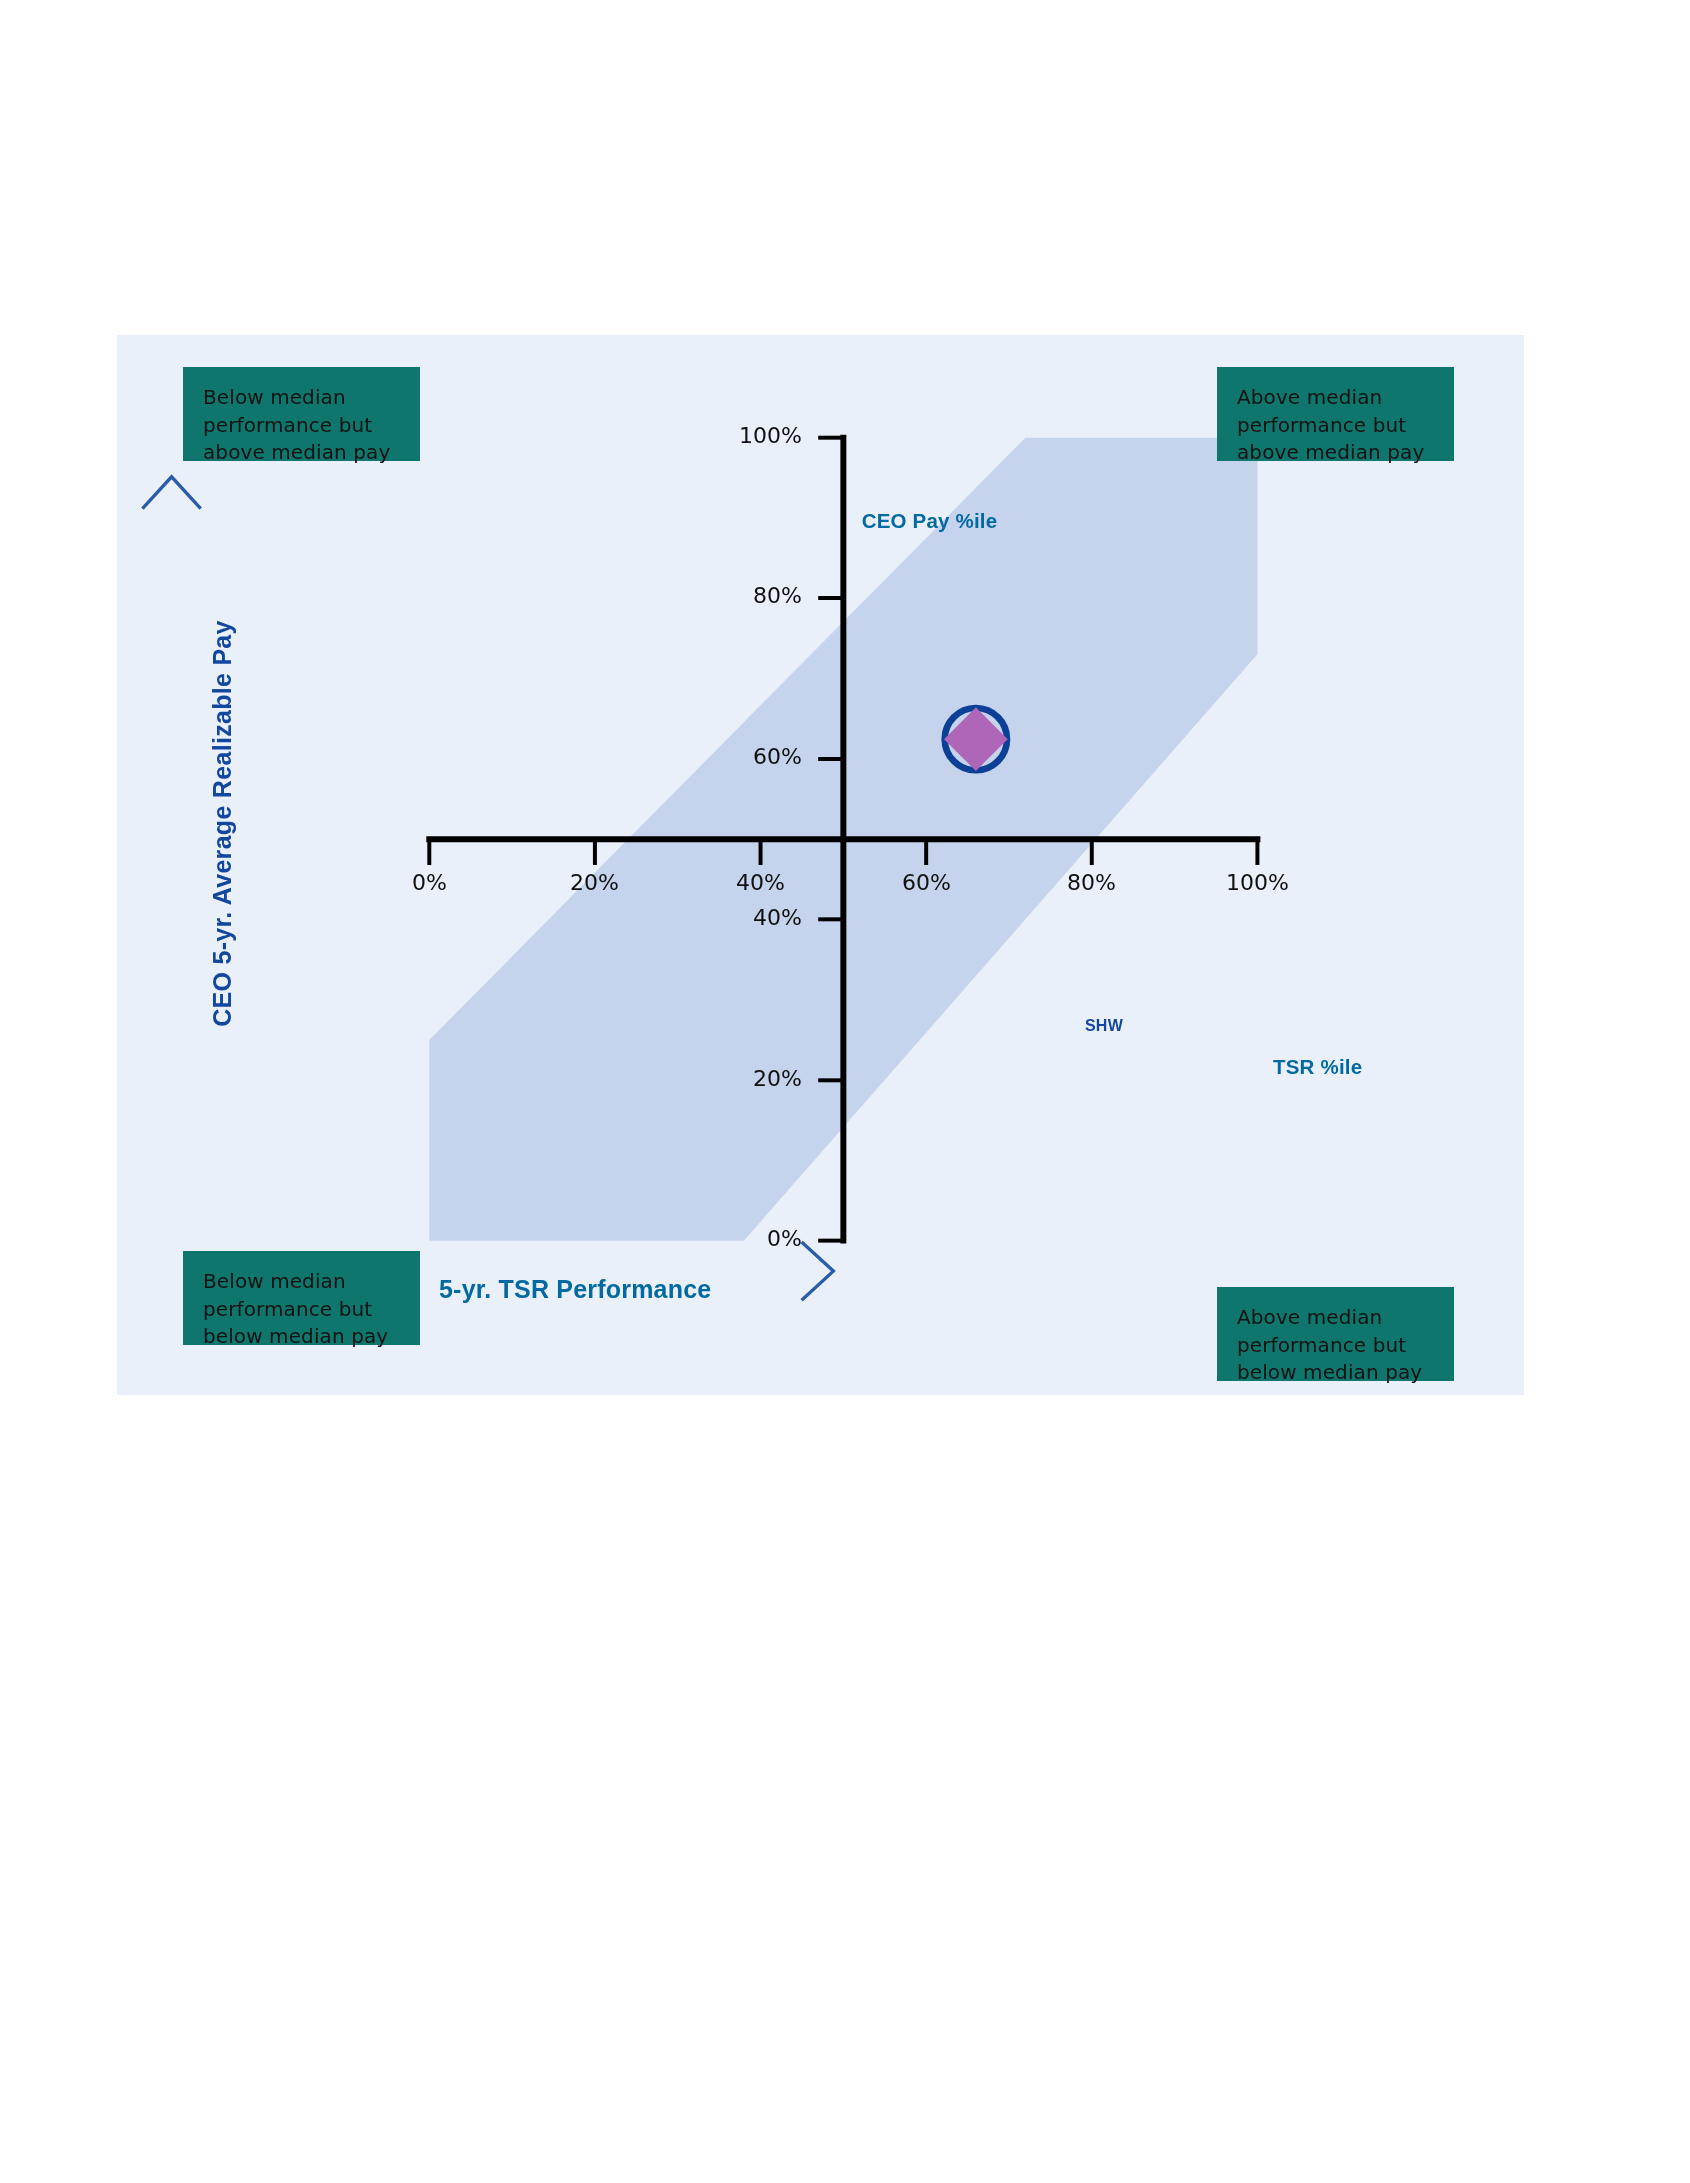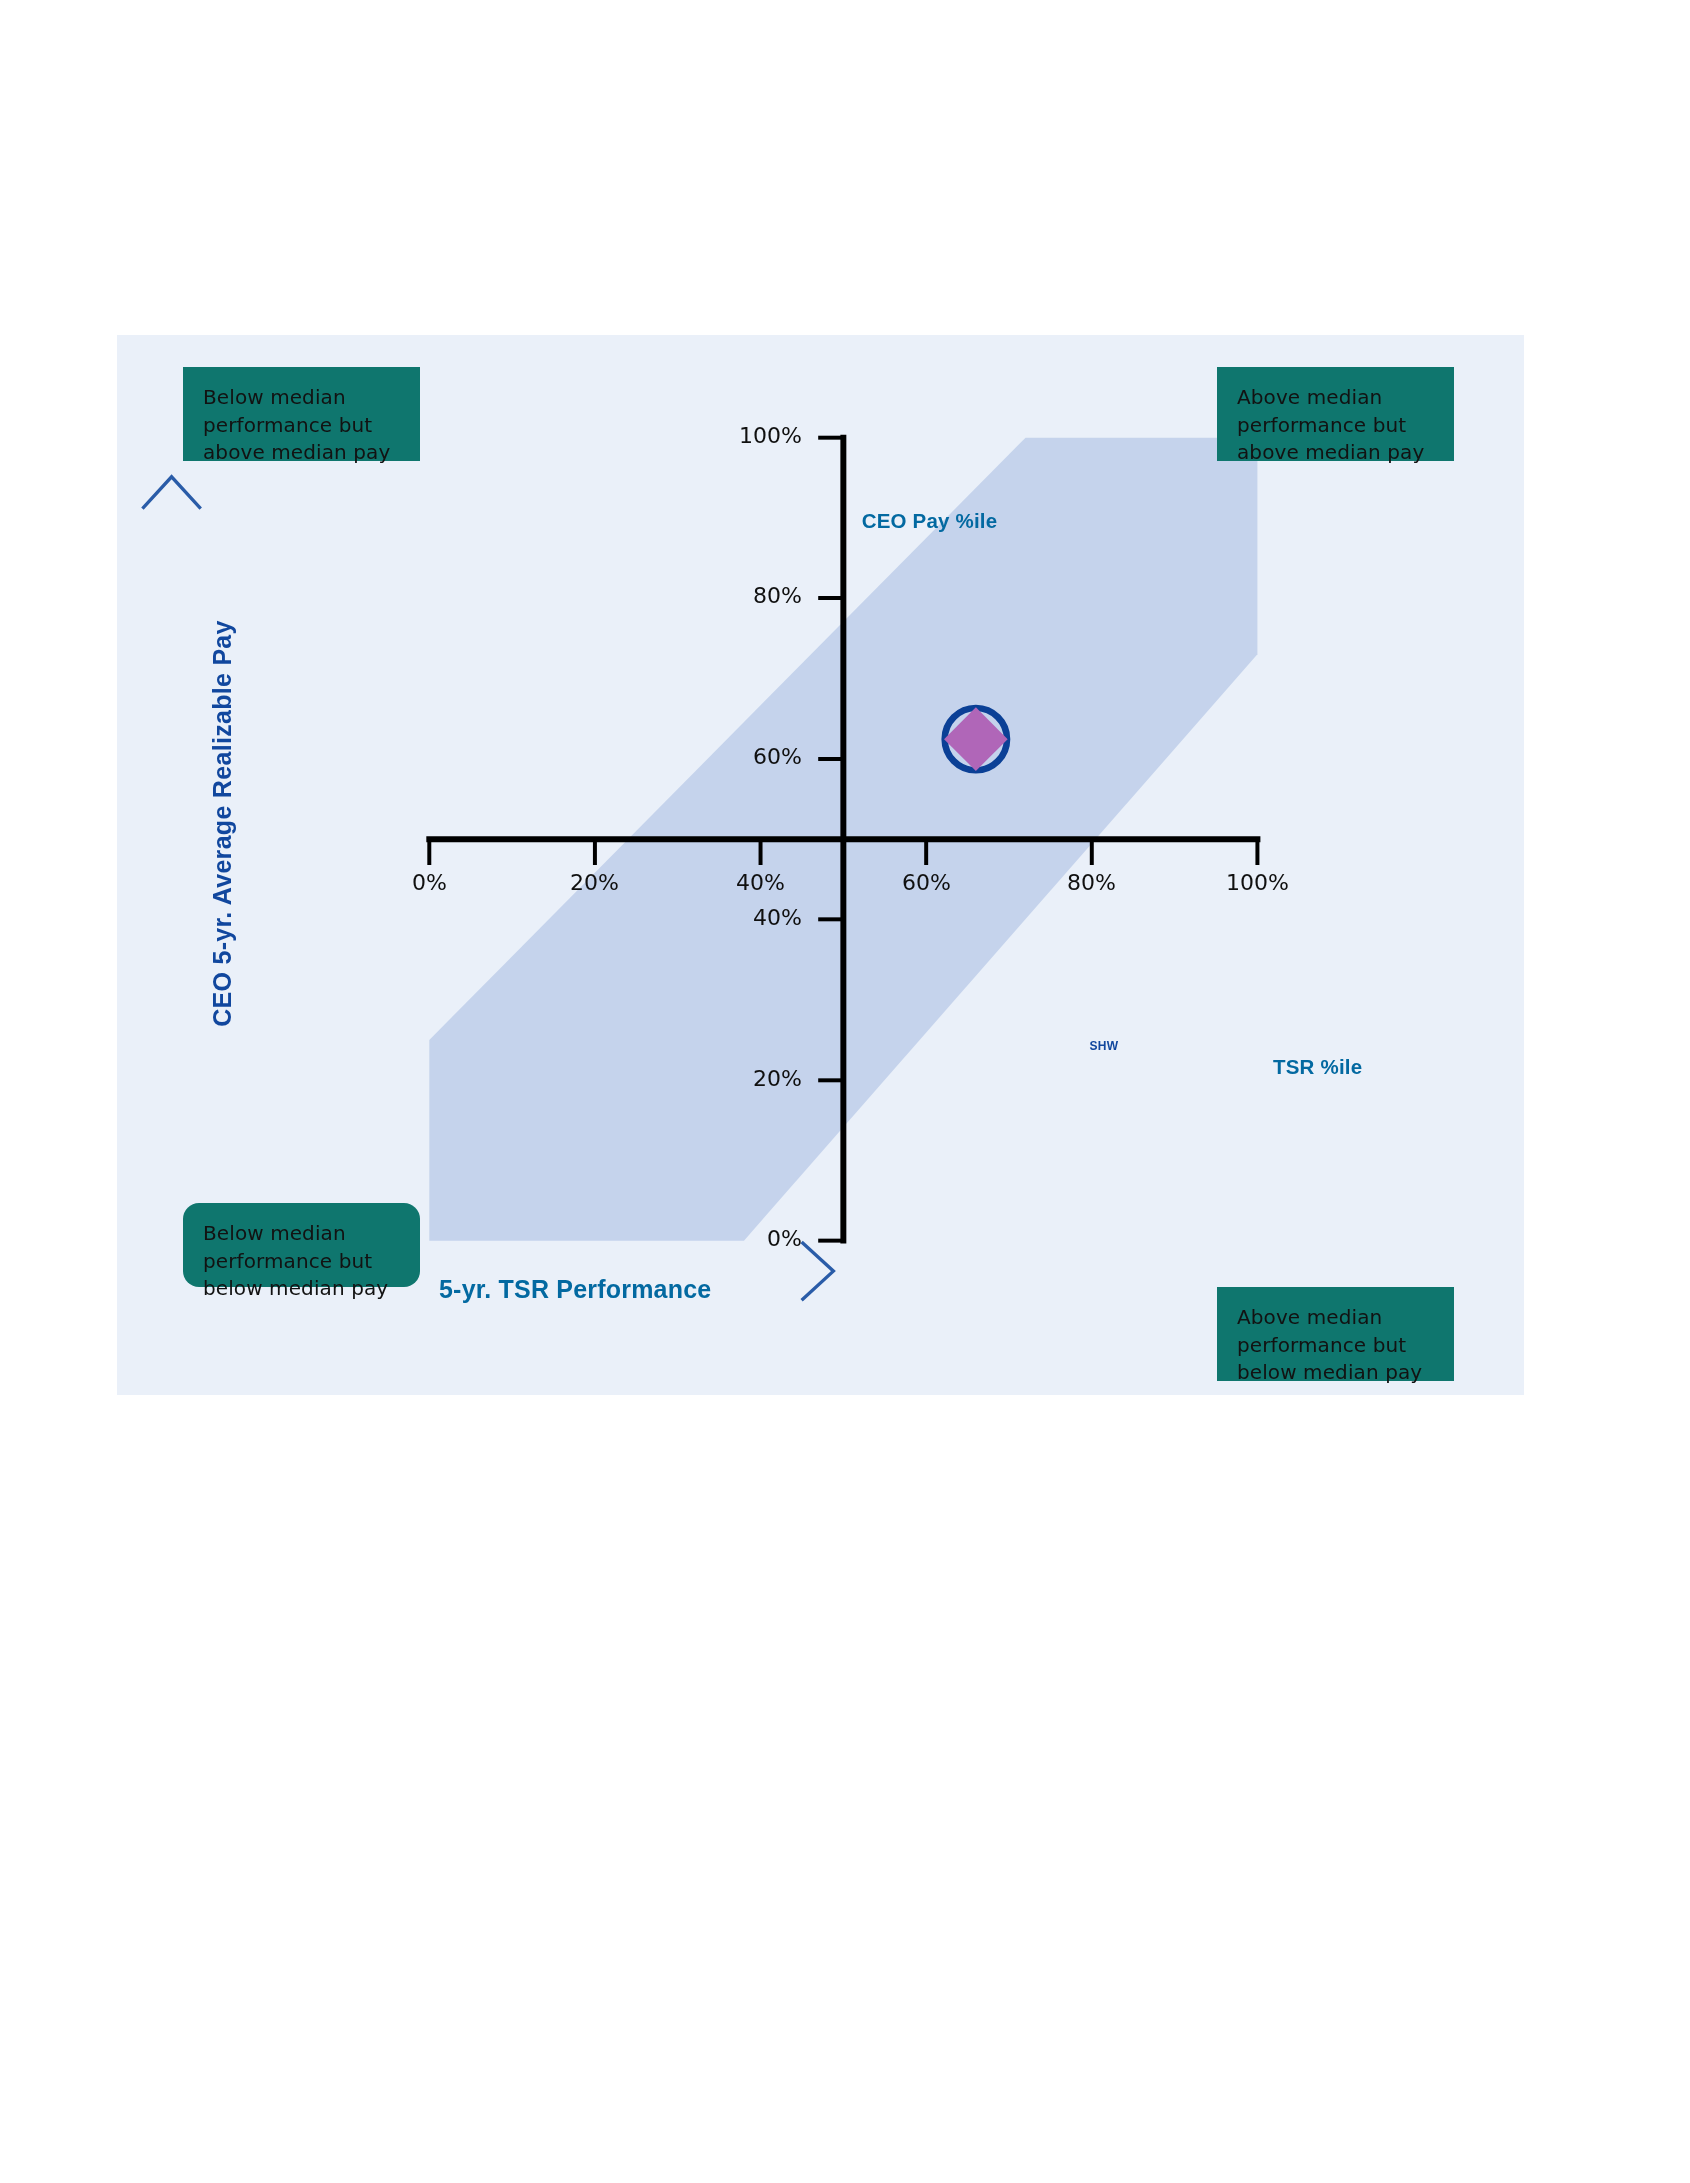--- a/index.html
+++ b/index.html
@@ -13,21 +13,21 @@
   
   .corner-box{
     position:absolute; background:#0f766e; box-sizing:border-box;
     padding:17px 16px 17px 20px;
     font-size:20px; line-height:1.38; color:#121212;
     font-family:"DejaVu Sans",sans-serif;
     letter-spacing:0.1px;
   }
   #box-tl{left:66px;  top:32px;  width:237px; height:94px;}
   #box-tr{left:1100px; top:32px;  width:237px; height:94px;}
-  #box-bl{left:66px;  top:868px;width:237px; height:84px;border-radius:16px;}
+  #box-bl{left:66px;  top:916px;width:237px; height:94px;}
   #box-br{left:1100px; top:916px;width:237px; height:94px;margin-top:36px;}
 
   
   #plot{position:absolute;left:0;top:0;width:1407px;height:1060px;}
 
   
   .ax-title{
     position:absolute; color:#0369a1; font-weight:bold;
     font-family:"Liberation Sans",sans-serif;
   }
@@ -52,22 +52,22 @@
   
   .tick{
     position:absolute; color:#101010; font-size:22px;
     font-family:"DejaVu Sans",sans-serif;
   }
   .tick-x{width:93px; text-align:center;}
   .tick-y{width:99px; text-align:right;}
 
   
   #shw-label{
-    position:absolute; color:#11479e; font-weight:bold; font-size:12px;
-    left:947px; top:704px; width:80px; text-align:center;
+    position:absolute; color:#11479e; font-weight:bold; font-size:16px;
+    left:947px; top:682px; width:80px; text-align:center;
     letter-spacing:0.3px;
   }
 </style>
 </head>
 <body>
 
 <div id="panel">
 
   <svg id="plot" viewBox="0 0 2123 1600">
 

